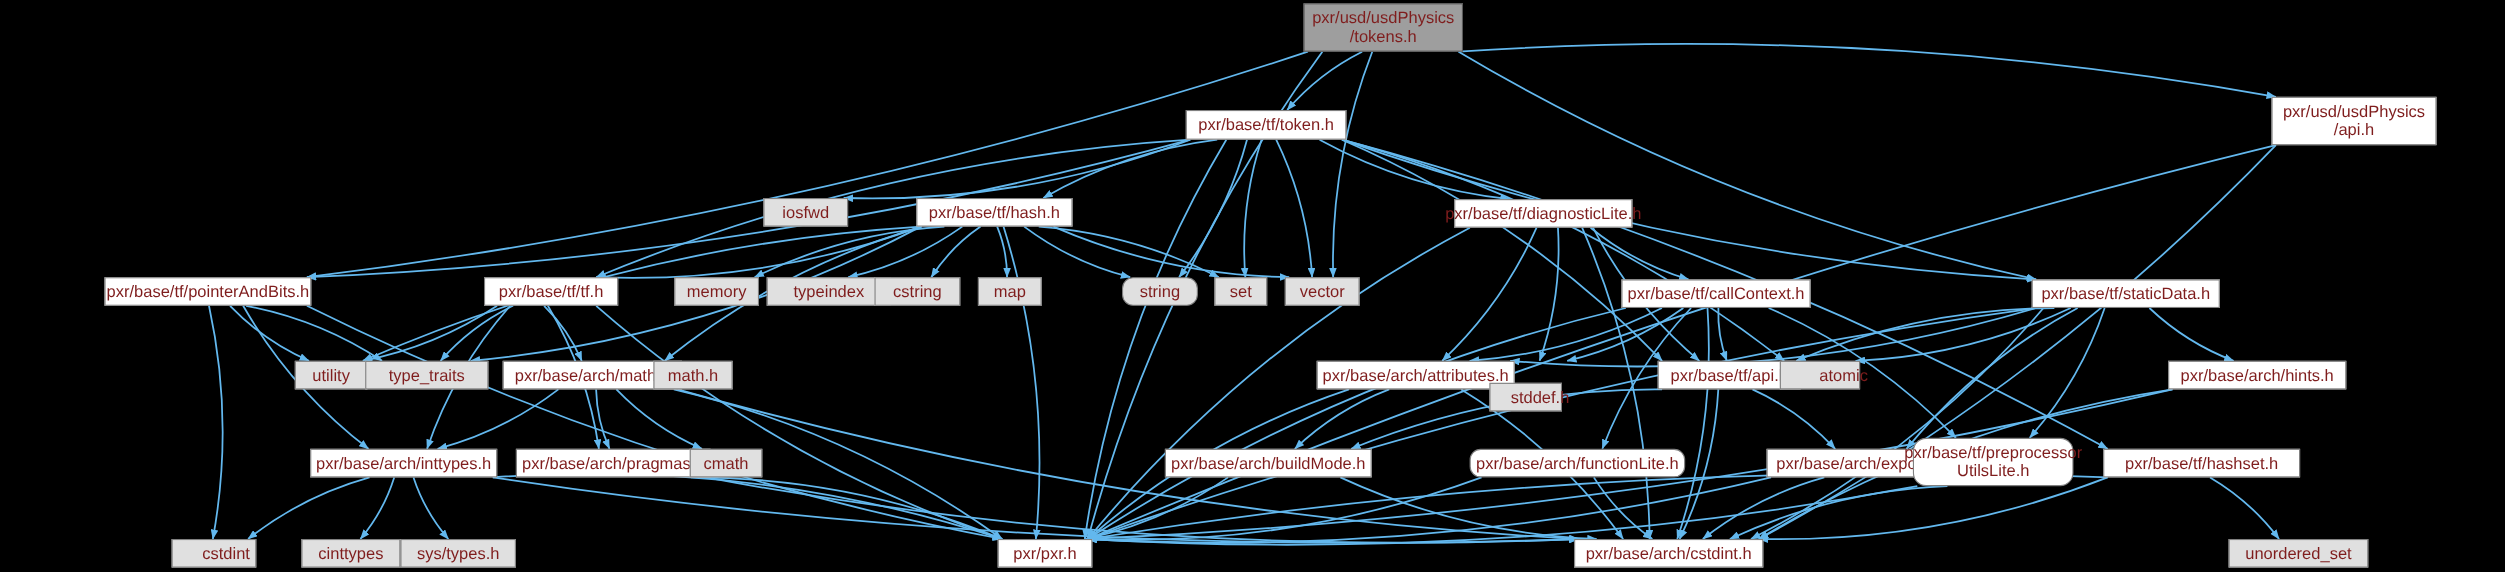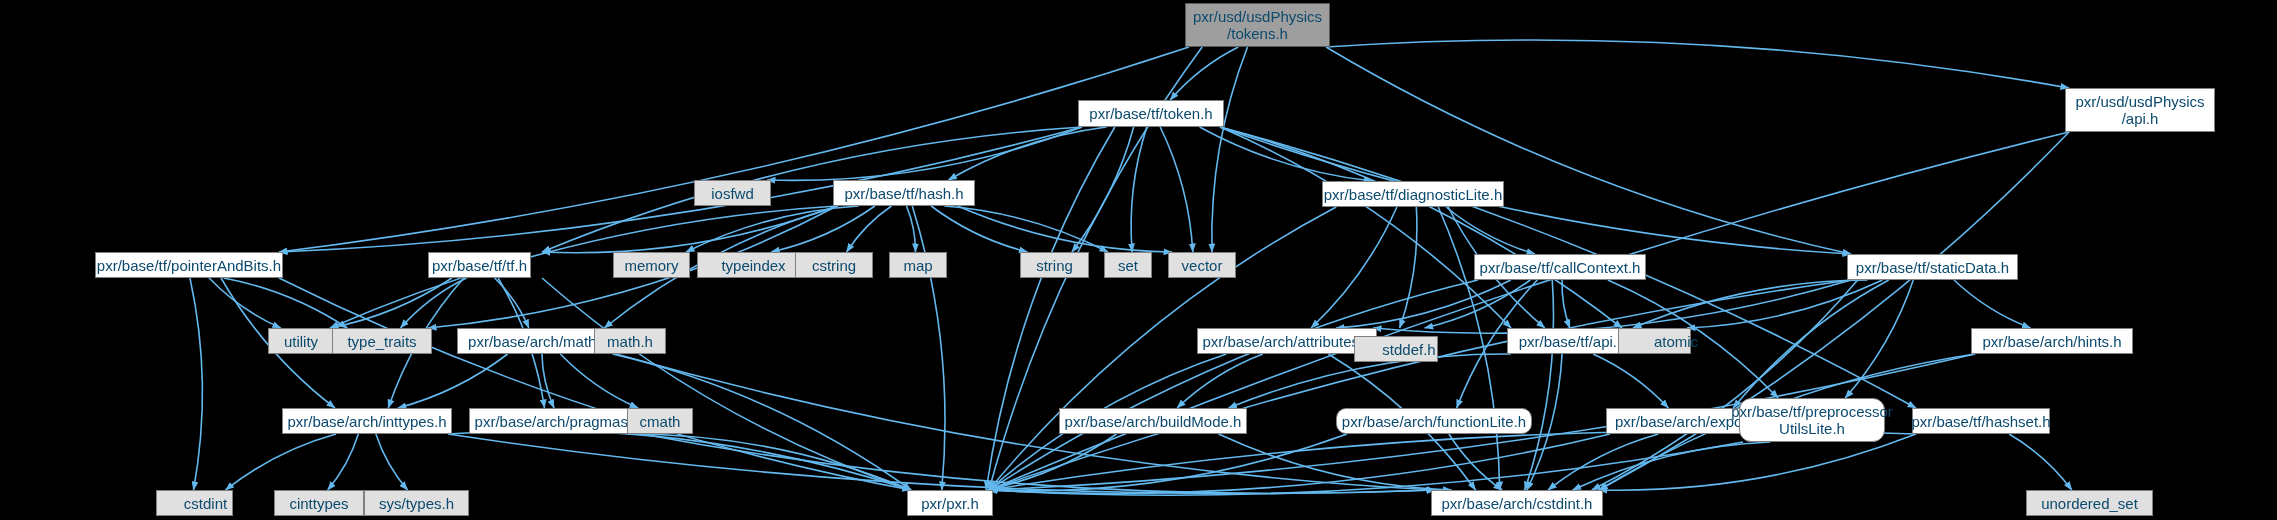--- a/index.html
+++ b/index.html
@@ -8,21 +8,21 @@
     width:2277px;height:520px;
     background:#000;
     font-family:"Liberation Sans", sans-serif;
     overflow:hidden;
   }
   #edges{position:absolute;left:0;top:0;width:2277px;height:520px;}
   .node{
     position:absolute;
     box-sizing:border-box;
     border:1px solid #808080;
-    color:#0c4a6e;
+    color:#7f1d1d;
     font-size:15px;
     line-height:17px;
     display:flex;
     align-items:center;
     justify-content:center;
     text-align:center;
     white-space:pre;
     padding:1px 5px;
   }
   .node.sys{background:#e0e0e0;}
@@ -140,50 +140,50 @@
       </g>
   </svg>
   <div id="nodes">
       <div class="node root" style="left: 1185px; top: 3px; width: 145px; height: 44px;">pxr/usd/usdPhysics
 /tokens.h</div>
       <div class="node hdr" style="left: 2065px; top: 88px; width: 150px; height: 44px;">pxr/usd/usdPhysics
 /api.h</div>
       <div class="node hdr" style="left: 1078px; top: 100px; width: 146px; height: 27px;">pxr/base/tf/token.h</div>
       <div class="node sys" style="left: 694px; top: 180px; width: 77px; height: 26px; text-align: center;">iosfwd</div>
       <div class="node hdr" style="left: 833px; top: 180px; width: 142px; height: 26px;">pxr/base/tf/hash.h</div>
-      <div class="node hdr" style="left: 1322px; top: 181px; width: 182px; height: 26px;">pxr/base/tf/diagnosticLite.h</div>
+      <div class="node hdr" style="left: 1322px; top: 181px; width: 162px; height: 26px;">pxr/base/tf/diagnosticLite.h</div>
       <div class="node hdr" style="left: 95px; top: 252px; width: 188px; height: 26px;">pxr/base/tf/pointerAndBits.h</div>
-      <div class="node hdr" style="left: 428px; top: 252px; width: 103px; height: 26px;">pxr/base/tf/tf.h</div>
+      <div class="node hdr" style="left: 440px; top: 252px; width: 122px; height: 26px;">pxr/base/tf/tf.h</div>
       <div class="node sys" style="left: 613px; top: 252px; width: 77px; height: 26px;">memory</div>
       <div class="node sys" style="left: 697px; top: 252px; width: 113px; height: 26px;">typeindex</div>
       <div class="node sys" style="left: 795px; top: 252px; width: 78px; height: 26px;">cstring</div>
       <div class="node sys" style="left: 889px; top: 252px; width: 58px; height: 26px;">map</div>
-      <div class="node sys" style="left: 1020px; top: 252px; width: 69px; height: 26px;">string</div>
+      <div class="node sys" style="left: 1020px; top: 252px; width: 69px; height: 26px; border-radius: 10px;">string</div>
       <div class="node sys" style="left: 1104px; top: 252px; width: 48px; height: 26px;">set</div>
       <div class="node sys" style="left: 1168px; top: 252px; width: 68px; height: 26px;">vector</div>
       <div class="node hdr" style="left: 1474px; top: 254px; width: 172px; height: 26px;">pxr/base/tf/callContext.h</div>
       <div class="node hdr" style="left: 1847px; top: 254px; width: 171px; height: 26px;">pxr/base/tf/staticData.h</div>
       <div class="node sys" style="left: 268px; top: 328px; width: 66px; height: 26px;">utility</div>
-      <div class="node sys" style="left: 332px; top: 328px; width: 100px; height: 26px;">type_traits</div>
+      <div class="node sys" style="left: 332px; top: 328px; width: 112px; height: 26px;">type_traits</div>
       <div class="node hdr" style="left: 457px; top: 328px; width: 163px; height: 26px;">pxr/base/arch/math.h</div>
       <div class="node sys" style="left: 594px; top: 328px; width: 72px; height: 26px;">math.h</div>
       <div class="node hdr" style="left: 1197px; top: 328px; width: 180px; height: 26px;">pxr/base/arch/attributes.h</div>
-      <div class="node sys" style="left: 1354px; top: 336px; width: 84px; height: 26px; padding-left: 31px;">stddef.h</div>
+      <div class="node sys" style="left: 1354px; top: 348px; width: 66px; height: 26px; padding-left: 31px;">stddef.h</div>
       <div class="node hdr" style="left: 1507px; top: 328px; width: 130px; height: 26px;">pxr/base/tf/api.h</div>
       <div class="node sys" style="left: 1618px; top: 328px; width: 73px; height: 26px; padding-left: 48px;">atomic</div>
       <div class="node hdr" style="left: 1971px; top: 328px; width: 162px; height: 26px;">pxr/base/arch/hints.h</div>
       <div class="node hdr" style="left: 282px; top: 408px; width: 170px; height: 26px;">pxr/base/arch/inttypes.h</div>
       <div class="node hdr" style="left: 469px; top: 408px; width: 177px; height: 26px;">pxr/base/arch/pragmas.h</div>
       <div class="node sys" style="left: 627px; top: 408px; width: 66px; height: 26px;">cmath</div>
       <div class="node hdr" style="left: 1059px; top: 408px; width: 188px; height: 26px;">pxr/base/arch/buildMode.h</div>
       <div class="node hdr" style="left: 1336px; top: 408px; width: 196px; height: 26px; border-radius: 10px;">pxr/base/arch/functionLite.h</div>
       <div class="node hdr" style="left: 1606px; top: 408px; width: 167px; height: 26px;">pxr/base/arch/export.h</div>
       <div class="node hdr" style="left: 1739px; top: 398px; width: 146px; height: 44px; border-radius: 12px;">pxr/base/tf/preprocessor
 UtilsLite.h</div>
-      <div class="node hdr" style="left: 1912px; top: 408px; width: 138px; height: 26px;">pxr/base/tf/hashset.h</div>
+      <div class="node hdr" style="left: 1912px; top: 408px; width: 179px; height: 26px;">pxr/base/tf/hashset.h</div>
       <div class="node sys" style="left: 156px; top: 490px; width: 77px; height: 26px; padding-left: 27px;">cstdint</div>
       <div class="node sys" style="left: 274px; top: 490px; width: 90px; height: 26px;">cinttypes</div>
       <div class="node sys" style="left: 364px; top: 490px; width: 105px; height: 26px;">sys/types.h</div>
       <div class="node hdr" style="left: 907px; top: 490px; width: 86px; height: 26px;">pxr/pxr.h</div>
       <div class="node hdr" style="left: 1431px; top: 490px; width: 172px; height: 26px;">pxr/base/arch/cstdint.h</div>
       <div class="node sys" style="left: 2026px; top: 490px; width: 127px; height: 26px;">unordered_set</div>
     </div>
 </div>
 
 </body></html>

